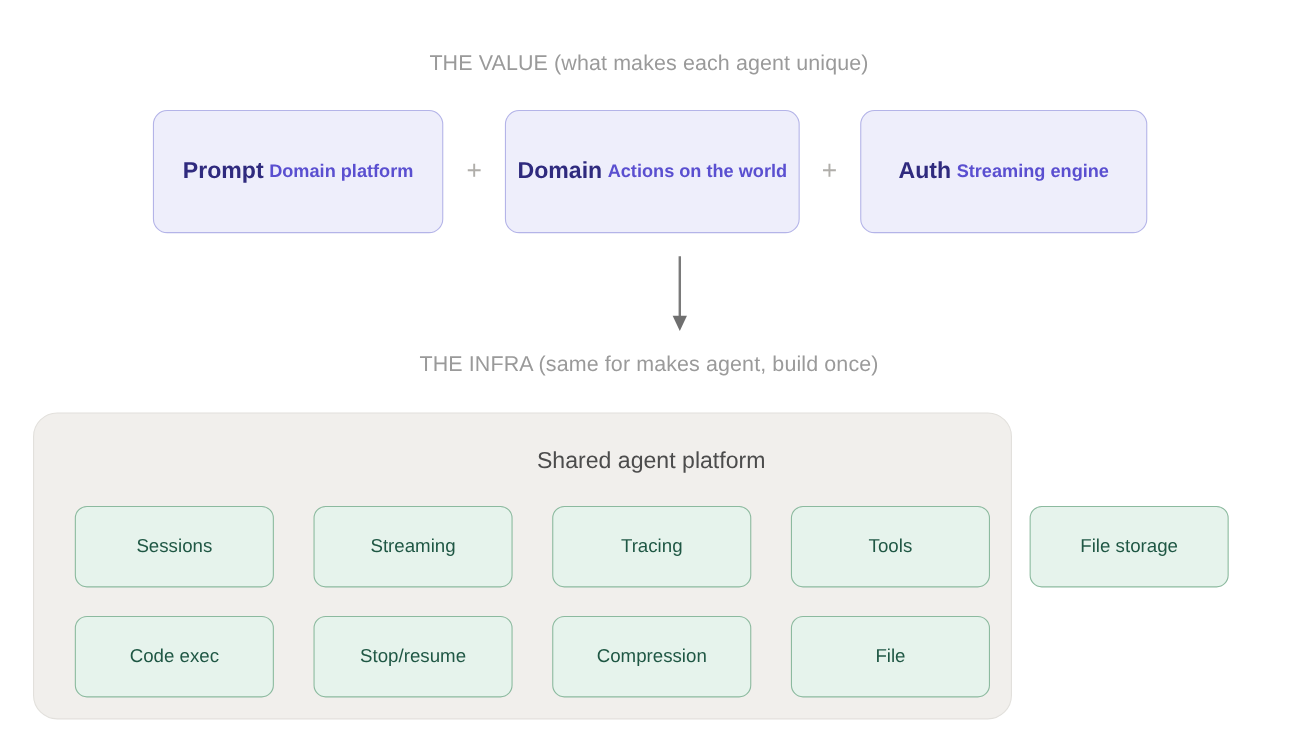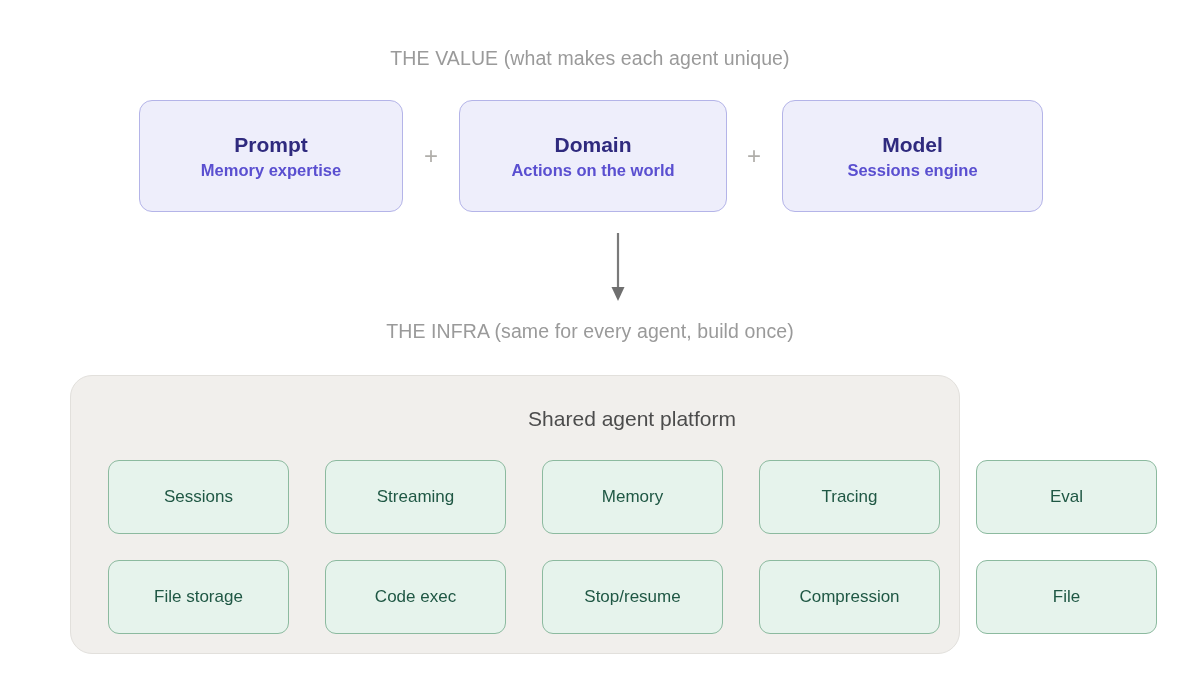--- a/index.html
+++ b/index.html
@@ -45,21 +45,21 @@
   }
   .value-card {
     position: absolute;
     top: 0;
     height: 112px;
     box-sizing: border-box;
     background: #eeeefb;
     border: 1.6px solid #b4b4e8;
     border-radius: 13px;
     display: flex;
-    flex-direction: column;
+    flex-direction: row;
     align-items: center;
     justify-content: center;
     gap: 5px;
   }
   #card-prompt { left: 0px;   width: 264px; }
   #card-tools  { left: 320px; width: 268px; }
   #card-model  { left: 643px; width: 261px; }
 
   .value-title {
     color: #2f2a7e;
@@ -106,21 +106,20 @@
   #platform {
     position: absolute;
     left: 30px;
     top: 375px;
     width: 890px;
     height: 279px;
     box-sizing: border-box;
     background: #f1efec;
     border: 1px solid #e2e0dc;
     border-radius: 22px;
-    margin-left: 40px;
   }
   #platform-title {
     position: absolute;
     left: 0;
     top: 31px;
     width: 1122px;
     text-align: center;
     color: #4c4c4c;
     font-size: 21px;
     font-weight: 400;
@@ -155,55 +154,54 @@
 <body>
 
 <div id="canvas">
 
   <div id="value-caption" class="section-caption">THE VALUE (what makes each agent unique)</div>
 
   <div id="value-row">
 
     <div id="card-prompt" class="value-card">
       <div class="value-title">Prompt</div>
-      <div class="value-sub">Memory expertise</div>
+      <div class="value-sub">Domain platform</div>
     </div>
 
     <div id="plus-1" class="plus">+</div>
 
     <div id="card-tools" class="value-card">
       <div class="value-title">Domain</div>
       <div class="value-sub">Actions on the world</div>
     </div>
 
     <div id="plus-2" class="plus">+</div>
 
     <div id="card-model" class="value-card">
-      <div class="value-title">Model</div>
-      <div class="value-sub">Sessions engine</div>
+      <div class="value-title">Auth</div>
+      <div class="value-sub">Streaming engine</div>
     </div>
 
   </div>
 
   <svg id="arrow" viewBox="0 0 36 74">
     <line x1="18" y1="2" x2="18" y2="60" stroke="#7a7a7a" stroke-width="2.2"></line>
     <polygon points="18,70 11.5,56 24.5,56" fill="#6f6f6f"></polygon>
   </svg>
 
-  <div id="infra-caption" class="section-caption">THE INFRA (same for every agent, build once)</div>
+  <div id="infra-caption" class="section-caption">THE INFRA (same for makes agent, build once)</div>
 
   <div id="platform">
     <div id="platform-title">Shared agent platform</div>
 
     <div id="tile-grid">
       <div class="tile">Sessions</div>
       <div class="tile">Streaming</div>
-      <div class="tile">Memory</div>
       <div class="tile">Tracing</div>
-      <div class="tile">Eval</div>
+      <div class="tile">Tools</div>
       <div class="tile">File storage</div>
       <div class="tile">Code exec</div>
       <div class="tile">Stop/resume</div>
       <div class="tile">Compression</div>
       <div class="tile">File</div>
     </div>
   </div>
 
 </div>
 

